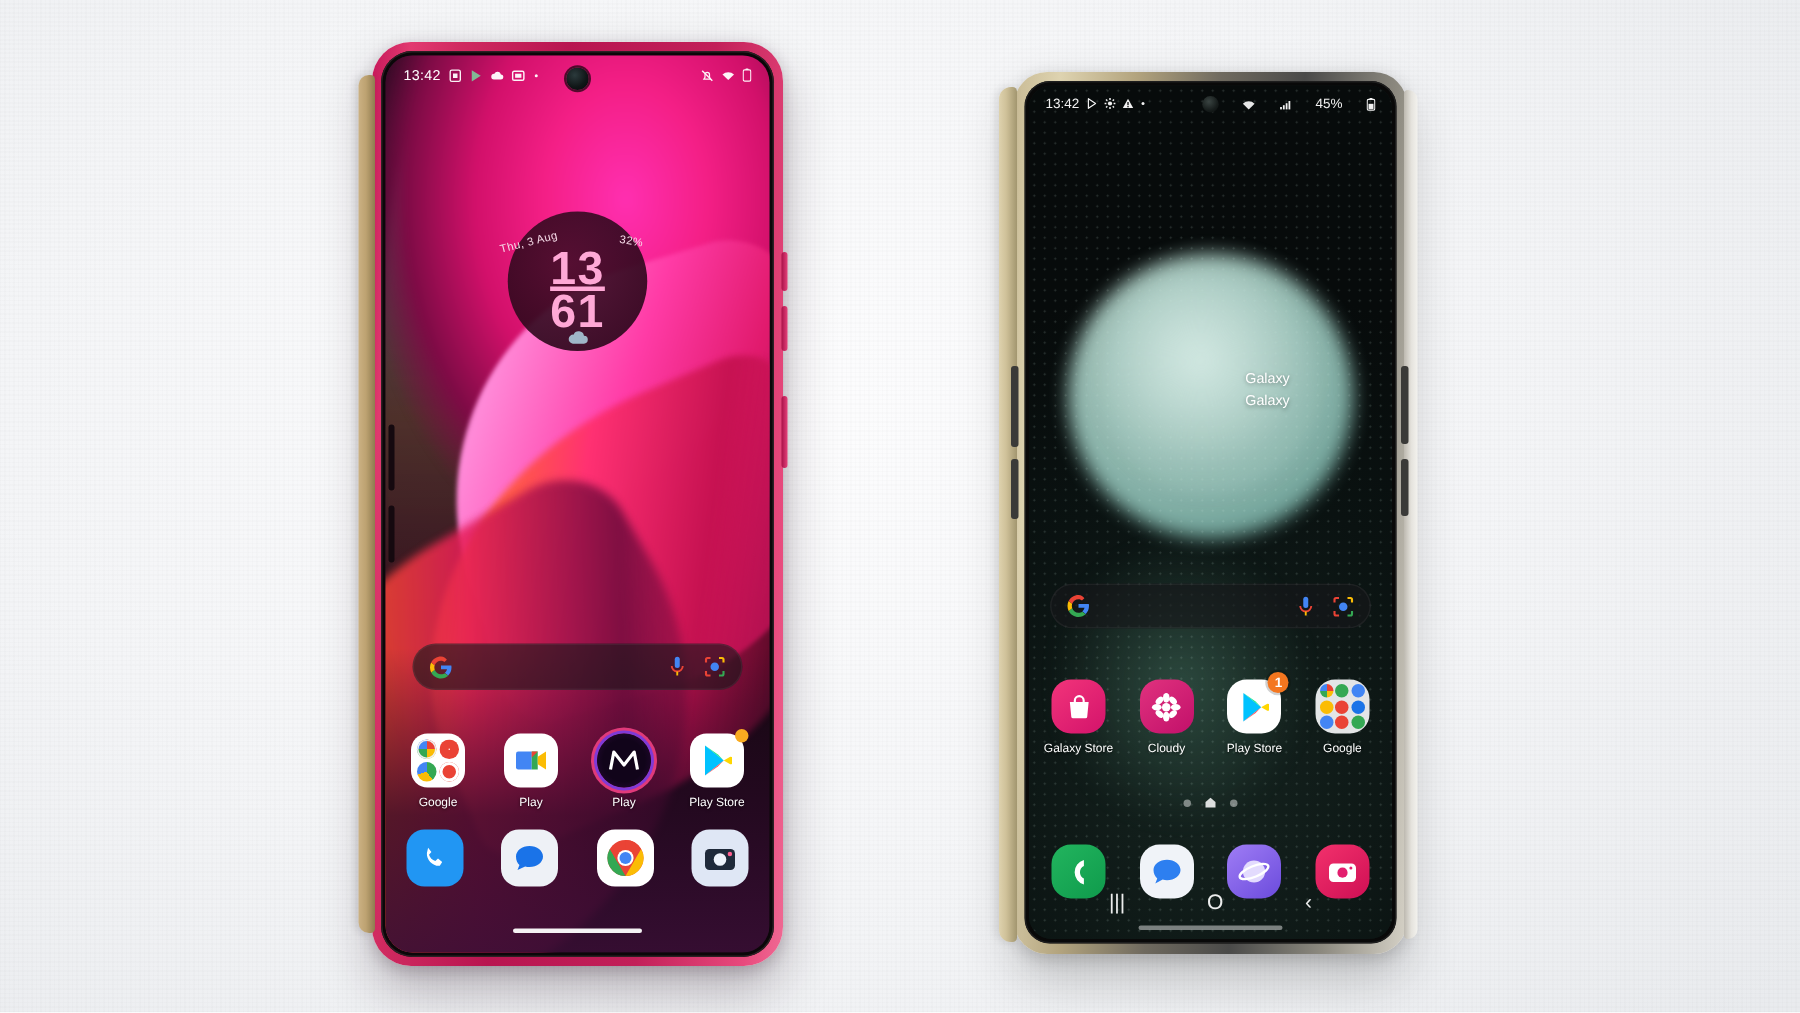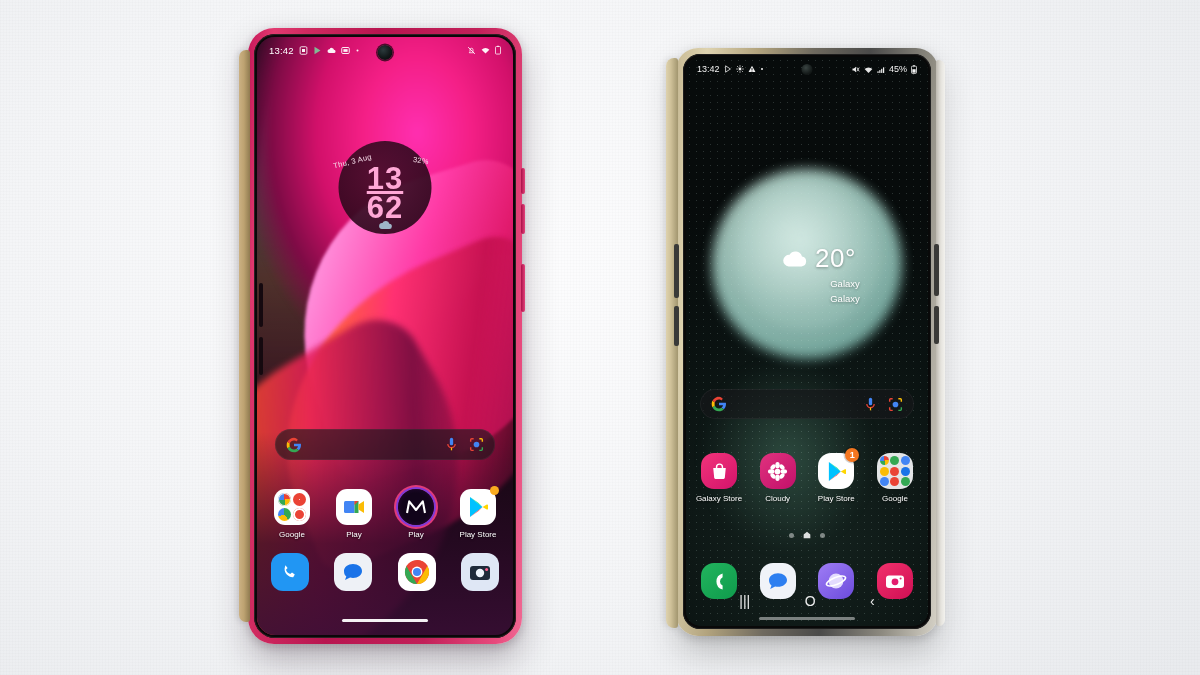--- a/index.html
+++ b/index.html
@@ -231,21 +231,21 @@
   .flip-wall .speck { position: absolute; inset: 0; opacity: .20;
     background-image: radial-gradient(circle, rgba(200,230,220,.9) .6px, transparent .7px);
     background-size: 7px 7px; }
 
   .flip-status {
     position: absolute; left: 0; top: 0; width: 100%; height: 24px;
     display: flex; align-items: center; padding: 0 11px;
     color: #f2f2f2; font-size: 9px;
   }
   .flip-status .left { display: flex; align-items: center; gap: 4px; }
-  .flip-status .right { margin-left: auto; display: flex; align-items: flex-end; gap: 4px; }
+  .flip-status .right { margin-left: auto; display: flex; align-items: flex-end; gap: 16px; }
 
   #flip-camera {
     position: absolute; left: 50%; top: 7px; transform: translateX(-50%);
     width: 11px; height: 11px; border-radius: 50%;
     background: radial-gradient(circle at 40% 34%, #3a4442 0%, #161c1b 60%, #070a0a 100%);
   }
 
   #flip-weather {
     position: absolute; left: 96px; top: 186px; width: 150px;
     color: #fff;
@@ -351,21 +351,21 @@
         </div>
 
         <div id="moto-camera"></div>
 
         <div id="moto-clock">
           <div class="meta">
             <span style="transform:rotate(-14deg) translateY(4px)">Thu, 3 Aug</span>
             <span style="transform:rotate(9deg) translateY(5px);margin-left:4px">32%</span>
           </div>
           <div class="hh">13</div>
-          <div class="mm">62</div>
+          <div class="mm">61</div>
           <svg class="wx" viewBox="0 0 16 11">
             <path d="M4 10h8a2.9 2.9 0 0 0 .2-5.8A4 4 0 0 0 4.6 3.4 3.3 3.3 0 0 0 4 10Z" fill="#9fb6c8"></path>
           </svg>
         </div>
 
         <div class="gsearch" style="left:18px; right:18px; top:392px;">
           <svg class="g-logo" viewBox="0 0 48 48">
             <path fill="#4285F4" d="M45 24c0-1.6-.1-2.7-.4-4H24v7.6h12c-.3 2-1.6 5-4.5 7l6.9 5.4C42.5 36 45 30.6 45 24z"></path>
             <path fill="#34A853" d="M24 46c5.9 0 10.9-2 14.5-5.3l-6.9-5.4c-1.9 1.3-4.4 2.2-7.6 2.2-5.8 0-10.7-3.8-12.5-9.1l-7.1 5.5C8 41 15.4 46 24 46z"></path>
             <path fill="#FBBC05" d="M11.5 28.4c-.5-1.4-.8-2.9-.8-4.4s.3-3 .7-4.4l-7.1-5.5C2.8 17 2 20.4 2 24s.8 7 2.3 9.9l7.2-5.5z"></path>
@@ -537,26 +537,20 @@
               <rect x=".6" y="1.6" width="6.8" height="9.6" rx="1.3" fill="none" stroke="#fff" stroke-width="1.1"></rect>
               <rect x="2.6" y=".4" width="2.8" height="1.3" rx=".6" fill="#fff"></rect>
               <rect x="1.8" y="5.6" width="4.4" height="4.6" fill="#fff"></rect>
             </svg>
           </div>
         </div>
 
         <div id="flip-camera"></div>
 
         <div id="flip-weather">
-          <div class="temprow">
-            <svg width="26" height="19" viewBox="0 0 26 19">
-              <path d="M6.6 17.4h13a5 5 0 0 0 .4-9.9A6.8 6.8 0 0 0 7.6 5.8 5.8 5.8 0 0 0 6.6 17.4Z" fill="#fff"></path>
-            </svg>
-            <span class="temp">20°</span>
-          </div>
           <div class="cond">Galaxy</div>
           <div class="city">Galaxy</div>
         </div>
 
         <div class="gsearch" style="left:14px; right:14px; top:332px; height:30px;">
           <svg class="g-logo" viewBox="0 0 48 48">
             <path fill="#4285F4" d="M45 24c0-1.6-.1-2.7-.4-4H24v7.6h12c-.3 2-1.6 5-4.5 7l6.9 5.4C42.5 36 45 30.6 45 24z"></path>
             <path fill="#34A853" d="M24 46c5.9 0 10.9-2 14.5-5.3l-6.9-5.4c-1.9 1.3-4.4 2.2-7.6 2.2-5.8 0-10.7-3.8-12.5-9.1l-7.1 5.5C8 41 15.4 46 24 46z"></path>
             <path fill="#FBBC05" d="M11.5 28.4c-.5-1.4-.8-2.9-.8-4.4s.3-3 .7-4.4l-7.1-5.5C2.8 17 2 20.4 2 24s.8 7 2.3 9.9l7.2-5.5z"></path>
             <path fill="#EA4335" d="M24 10.6c3.3 0 5.5 1.4 6.8 2.6l5-4.9C32.8 5.5 29.9 2 24 2 15.4 2 8 7 4.3 14.1l7.1 5.5C13.3 14.4 18.2 10.6 24 10.6z"></path>

